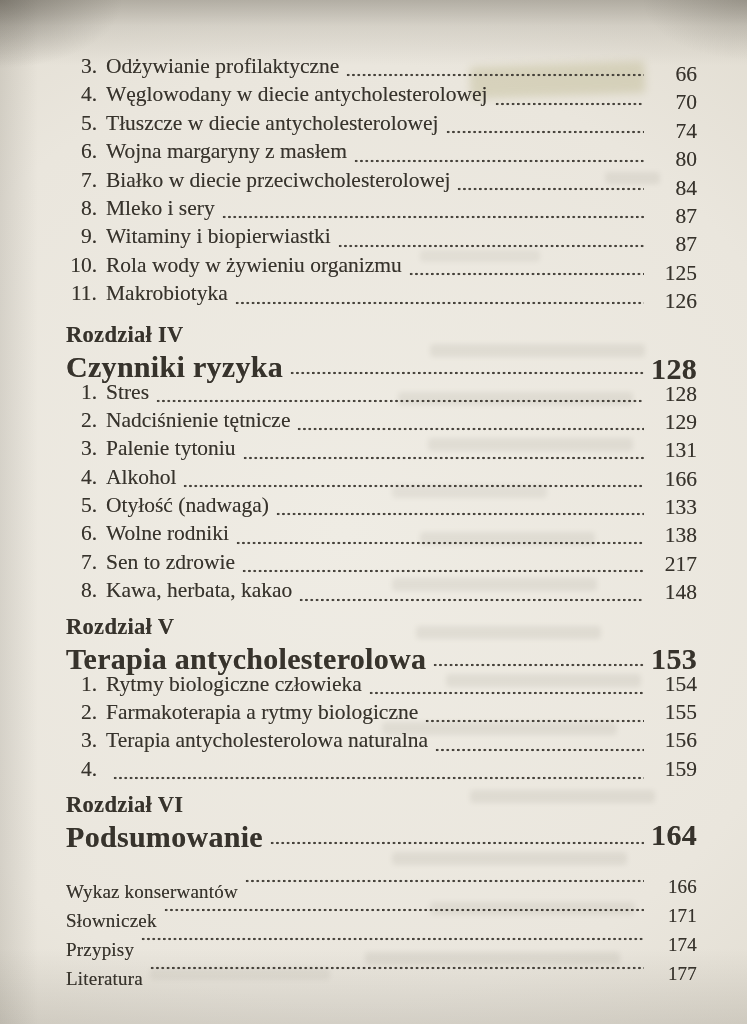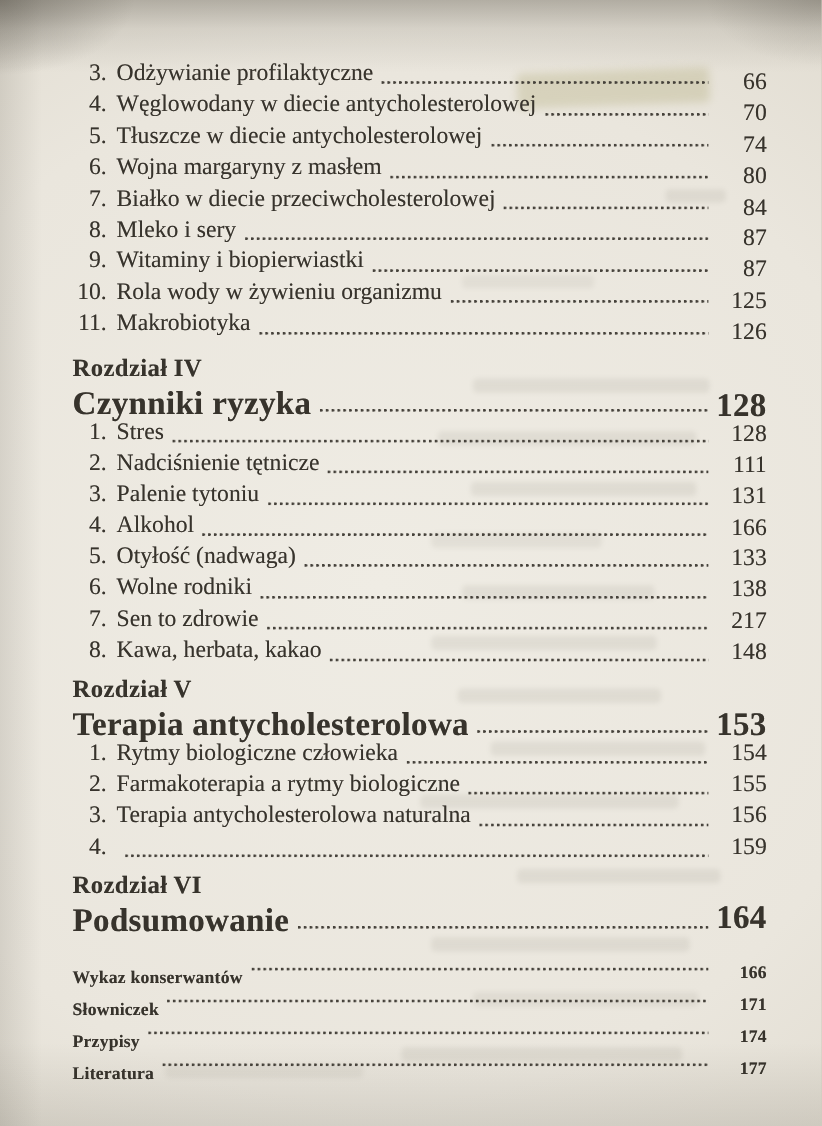--- a/index.html
+++ b/index.html
@@ -30,21 +30,21 @@
   .chapter-heading{
     font-weight:bold;font-size:22.5px;line-height:30px;letter-spacing:.3px;
     text-shadow:0 0 .5px rgba(55,51,44,.55);
   }
   .row{
     display:flex;align-items:baseline;height:28.4px;font-size:21.5px;
     text-shadow:0 0 .4px rgba(55,51,44,.45);
   }
   .row.title{font-weight:bold;font-size:30px;height:30px;letter-spacing:.3px;
     text-shadow:0 0 .5px rgba(55,51,44,.55);}
-  .row.bold{font-weight:bold;font-size:16px;height:29px;letter-spacing:.2px;
+  .row.bold{font-weight:normal;font-size:19px;height:29px;letter-spacing:.2px;
     text-shadow:0 0 .5px rgba(55,51,44,.55);}
   .num{display:inline-block;width:31px;text-align:right;margin-right:9px;flex:none;}
   .label{white-space:nowrap;flex:none;}
   .dots{
     flex:1;height:4px;align-self:flex-end;margin:0 7px 5px 7px;
     background-image:radial-gradient(circle at 2px 2px, #45413a 1.15px, rgba(69,65,58,0) 1.55px);
     background-size:5.3px 4px;background-repeat:repeat-x;
     min-width:14px;
   }
   .pg{width:46px;text-align:right;flex:none;}
@@ -146,21 +146,21 @@
         <div class="row">
           <span class="num">1.</span>
           <span class="label">Stres</span>
           <div class="dots"></div>
           <span class="pg">128</span>
         </div>
         <div class="row">
           <span class="num">2.</span>
           <span class="label">Nadciśnienie tętnicze</span>
           <div class="dots"></div>
-          <span class="pg">111</span>
+          <span class="pg">129</span>
         </div>
         <div class="row">
           <span class="num">3.</span>
           <span class="label">Palenie tytoniu</span>
           <div class="dots"></div>
           <span class="pg">131</span>
         </div>
         <div class="row">
           <span class="num">4.</span>
           <span class="label">Alkohol</span>

